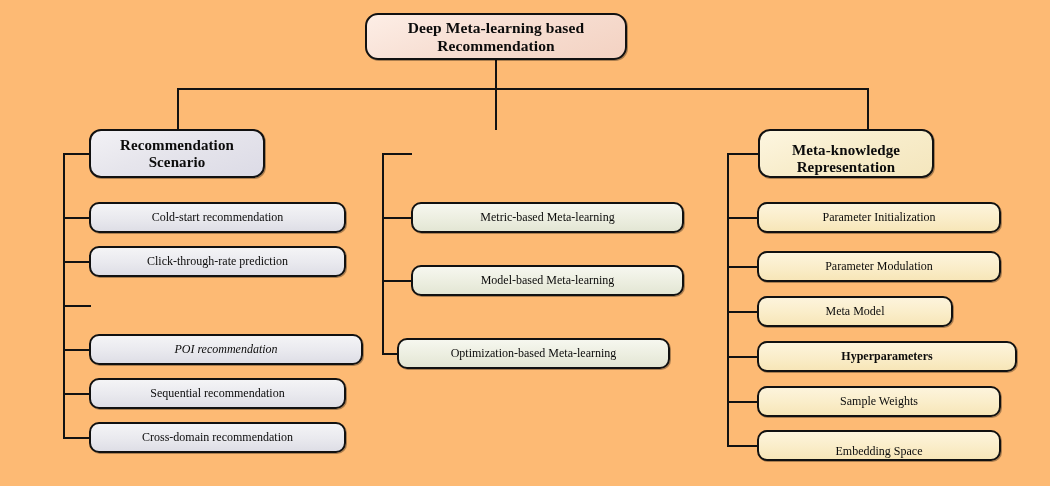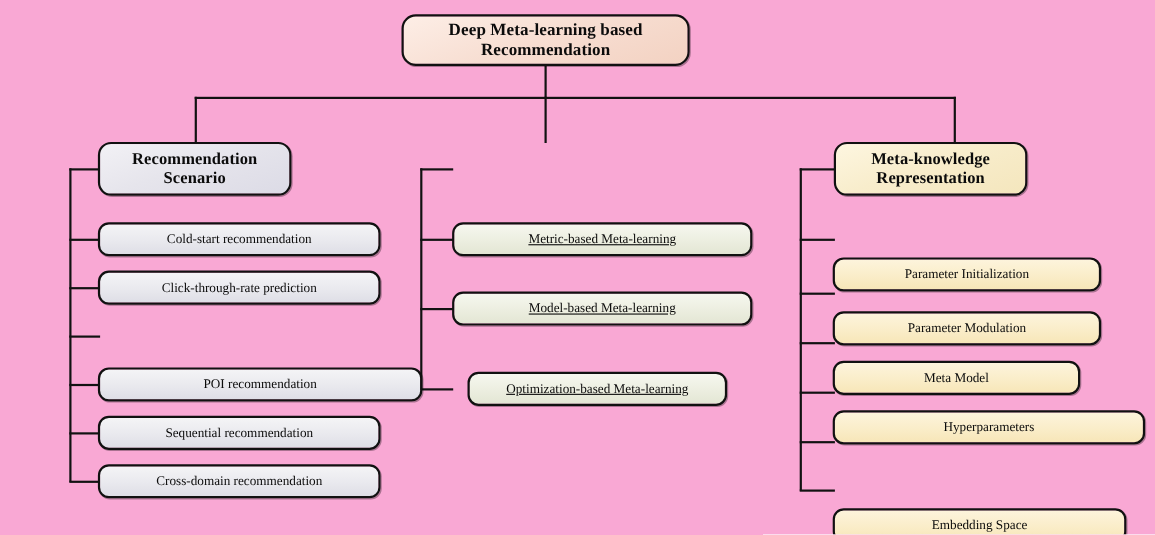--- a/index.html
+++ b/index.html
@@ -4,21 +4,21 @@
 <style>
   html, body {
     margin: 0;
     padding: 0;
     background: #ffffff;
   }
   #canvas {
     position: relative;
     width: 1050px;
     height: 486px;
-    background: #f9a8d4;
+    background: #fdba74;
     overflow: hidden;
     font-family: "Liberation Serif", "DejaVu Serif", serif;
   }
 
   
   .line {
     position: absolute;
     background: #121212;
   }
   .hline { height: 2px; }
@@ -56,38 +56,37 @@
     letter-spacing: 0.1px;
   }
   .node.header.h-grey {
     background: linear-gradient(160deg, #f2f1f5 0%, #e6e5ec 45%, #dcdbe6 100%);
   }
   .node.header.h-green {
     background: linear-gradient(160deg, #f4f5ed 0%, #eaecdd 45%, #e2e5d2 100%);
   }
   .node.header.h-cream {
     background: linear-gradient(160deg, #fdf6e0 0%, #f8edcc 45%, #f4e6bd 100%);
+    align-items: flex-end;
   }
 
   
   .node.leaf {
     font-size: 12px;
     font-weight: normal;
     border-radius: 10px;
   }
   .node.leaf.c-grey {
     background: linear-gradient(180deg, #f4f4f6 0%, #e9e9ee 55%, #dedee6 100%);
   }
   .node.leaf.c-green {
     background: linear-gradient(180deg, #f6f7ef 0%, #eceee0 55%, #e3e6d4 100%);
-    text-decoration: underline;
   }
   .node.leaf.c-cream {
     background: linear-gradient(180deg, #fdf4dc 0%, #faedc9 55%, #f7e6b8 100%);
-    margin-top: 32px;
   }
 
   .node span { display: block; padding: 0 8px; }
 </style>
 </head>
 <body>
 
 <div id="canvas">
 
   <div class="line vline" style="left:495px; top:59px; height:31px;"></div>
@@ -143,49 +142,52 @@
       <span>Representation</span>
     </span>
   </div>
 
   <div class="node leaf c-grey" style="left:89px; top:202px; width:257px; height:31px;">
     <span>Cold-start recommendation</span>
   </div>
   <div class="node leaf c-grey" style="left:89px; top:246px; width:257px; height:31px;">
     <span>Click-through-rate prediction</span>
   </div>
-  <div class="node leaf c-grey" style="left:89px; top:334px; width:295px; height:31px;">
+  <div class="node leaf c-grey" style="left:89px; top:334px; width:274px; height:31px;font-style:italic;">
     <span>POI recommendation</span>
   </div>
   <div class="node leaf c-grey" style="left:89px; top:378px; width:257px; height:31px;">
     <span>Sequential recommendation</span>
   </div>
   <div class="node leaf c-grey" style="left:89px; top:422px; width:257px; height:31px;font-family:Liberation Serif, serif;">
     <span>Cross-domain recommendation</span>
   </div>
 
   <div class="node leaf c-green" style="left:411px; top:202px; width:273px; height:31px;">
     <span>Metric-based Meta-learning</span>
   </div>
   <div class="node leaf c-green" style="left:411px; top:265px; width:273px; height:31px;text-align:center;">
     <span>Model-based Meta-learning</span>
   </div>
-  <div class="node leaf c-green" style="left:425px; top:338px; width:236px; height:31px;">
+  <div class="node leaf c-green" style="left:397px; top:338px; width:273px; height:31px;">
     <span>Optimization-based Meta-learning</span>
   </div>
 
   <div class="node leaf c-cream" style="left:757px; top:202px; width:244px; height:31px;">
     <span>Parameter Initialization</span>
   </div>
   <div class="node leaf c-cream" style="left:757px; top:251px; width:244px; height:31px;align-items:center;">
     <span>Parameter Modulation</span>
   </div>
-  <div class="node leaf c-cream" style="left:757px; top:296px; width:225px; height:31px;">
+  <div class="node leaf c-cream" style="left:757px; top:296px; width:196px; height:31px;">
     <span>Meta Model</span>
   </div>
-  <div class="node leaf c-cream" style="left:757px; top:341px; width:284px; height:31px;">
+  <div class="node leaf c-cream" style="left:757px; top:341px; width:260px; height:31px;font-weight:bold;">
     <span>Hyperparameters</span>
   </div>
-  <div class="node leaf c-cream" style="left:757px; top:430px; width:267px; height:31px;">
+  <div class="node leaf c-cream" style="left:757px; top:386px; width:244px; height:31px;">
+    <span>Sample Weights</span>
+  </div>
+  <div class="node leaf c-cream" style="left:757px; top:430px; width:244px; height:31px;align-items:flex-end;">
     <span>Embedding Space</span>
   </div>
 
 </div>
 
 </body></html>

